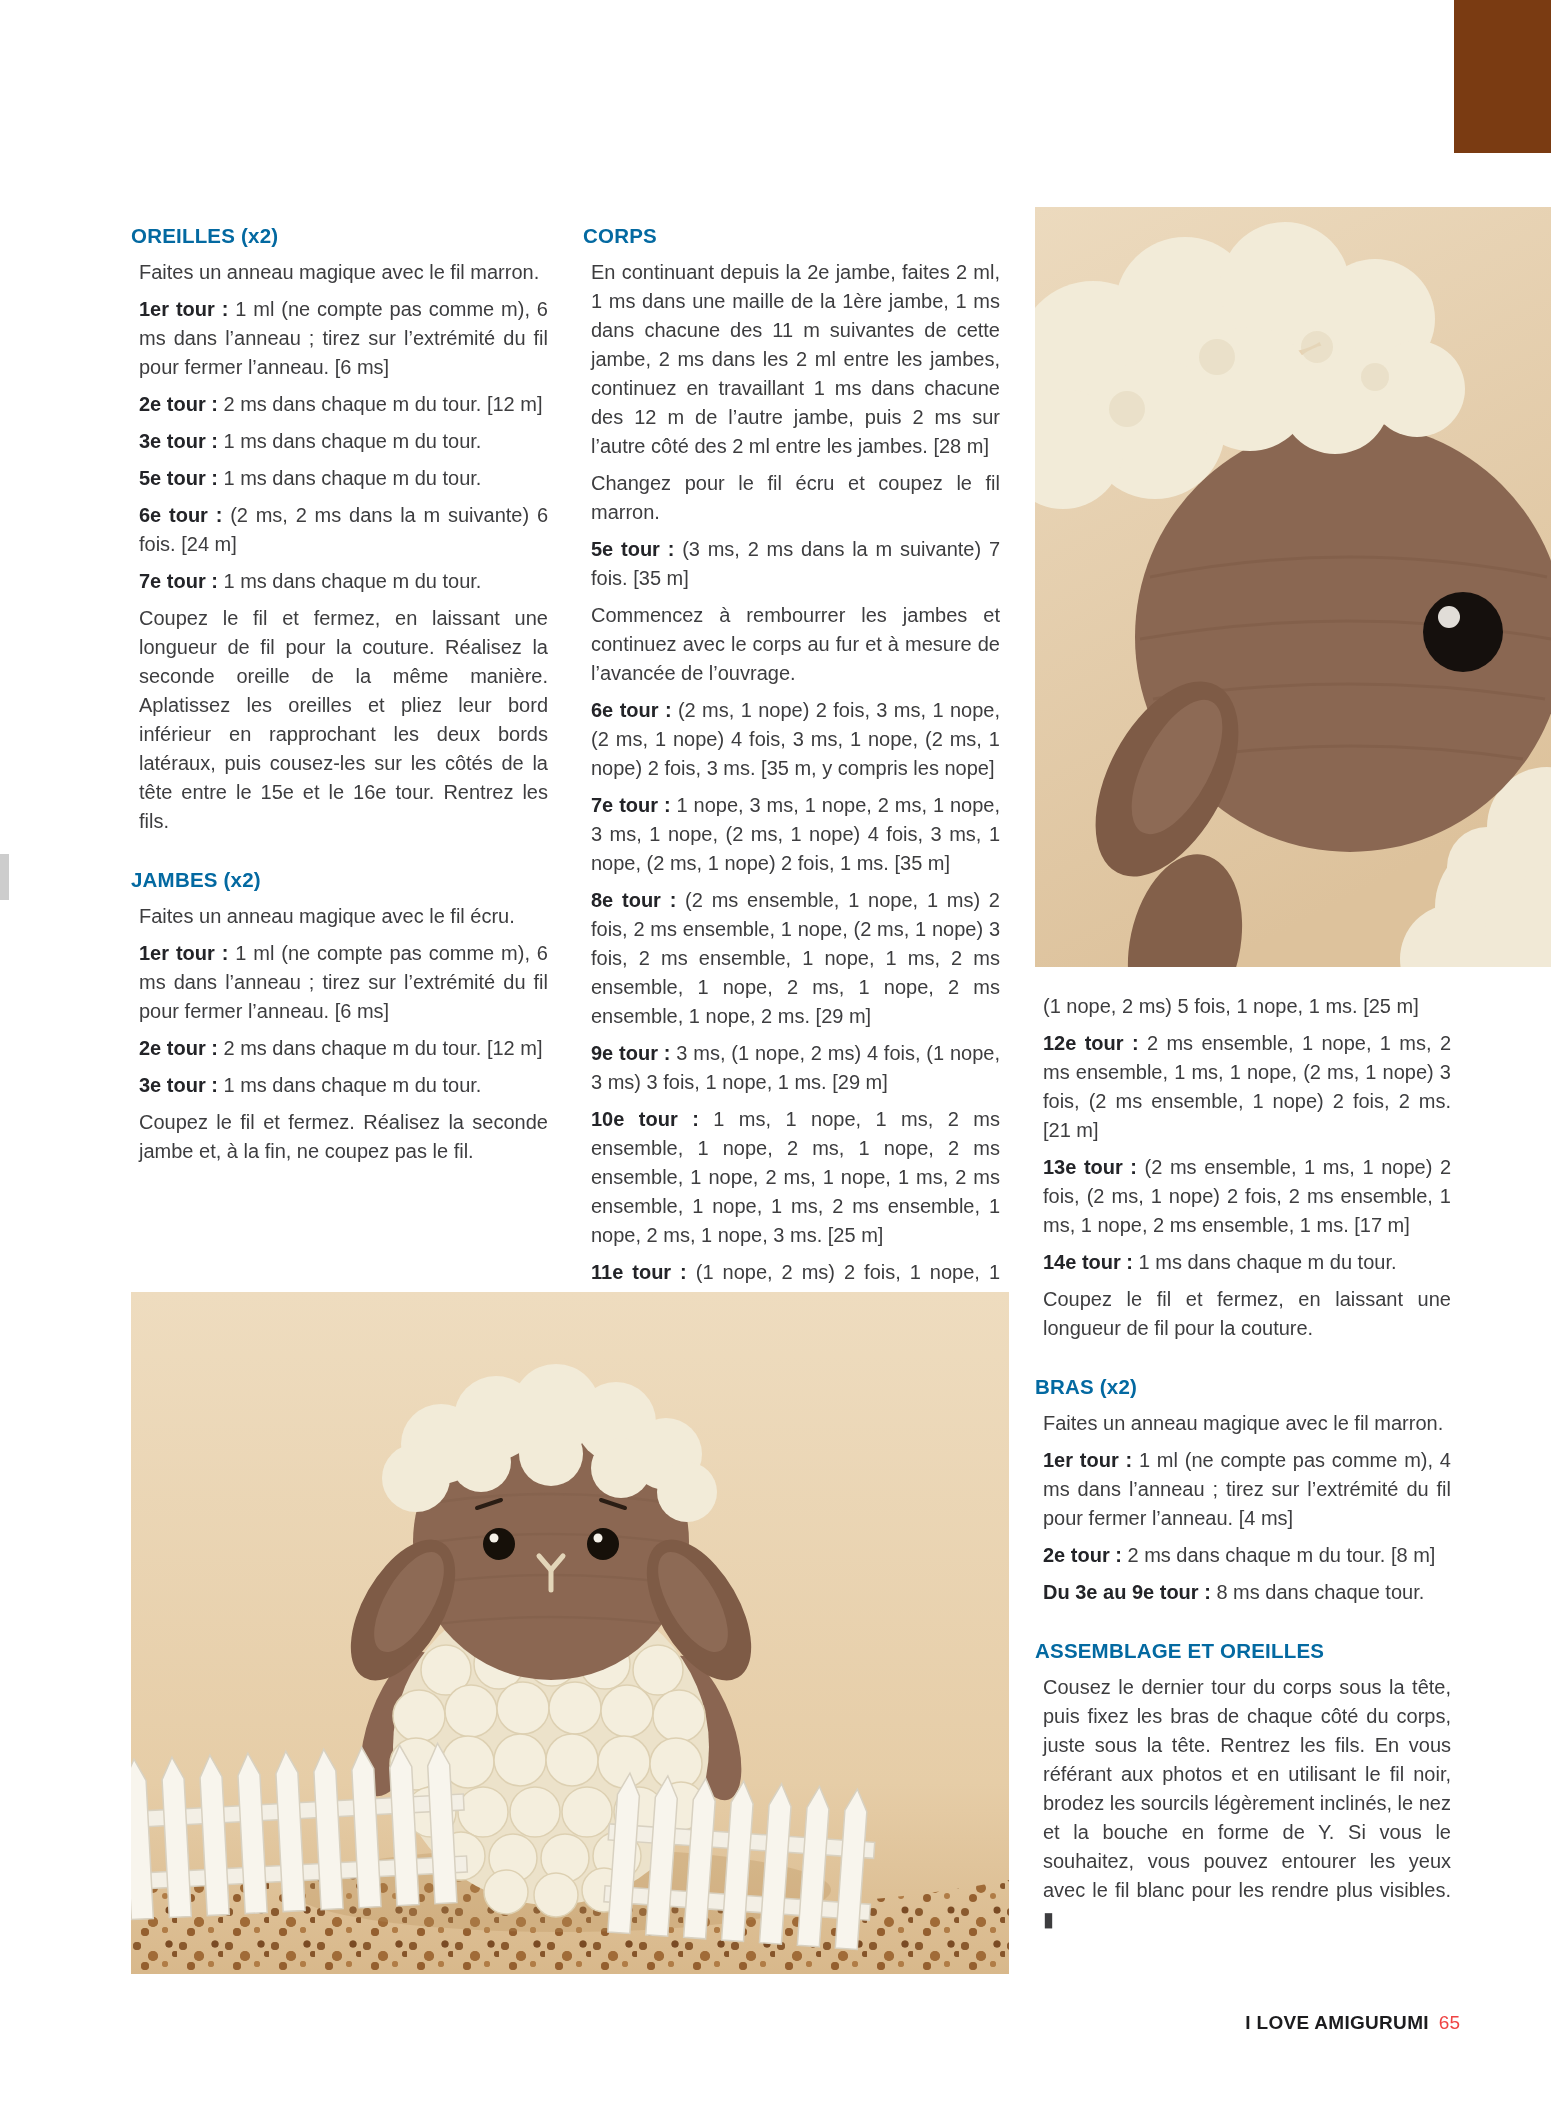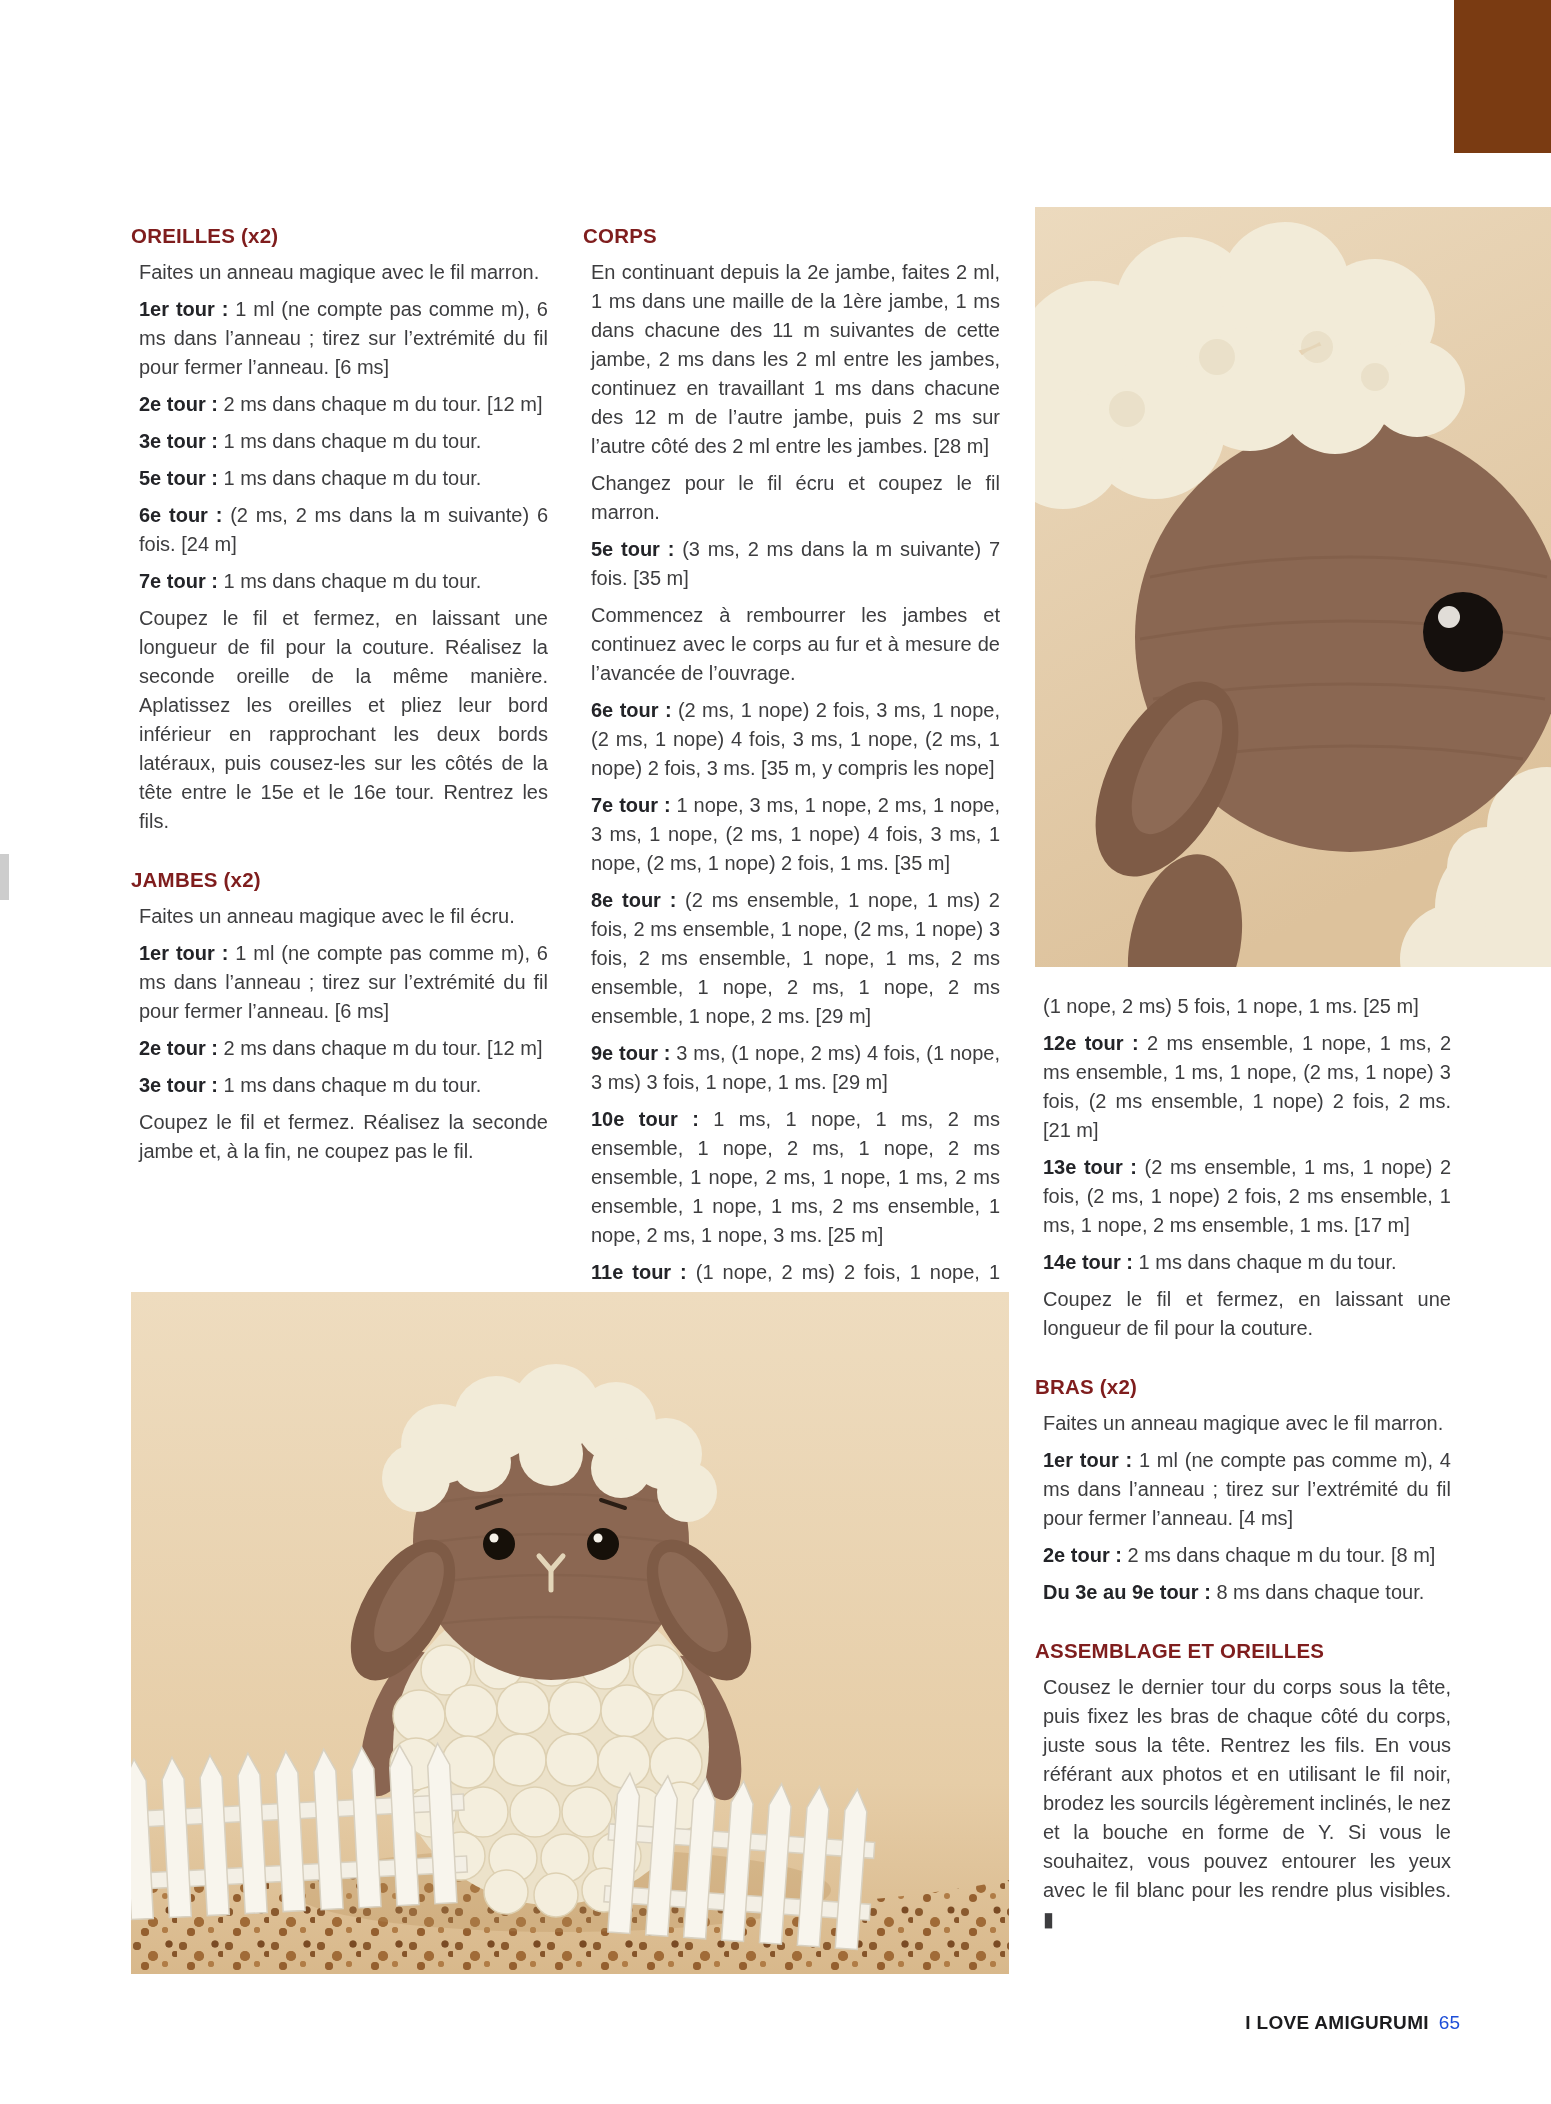--- a/index.html
+++ b/index.html
@@ -16,35 +16,35 @@
   .corner-block { position: absolute; top: 0; right: 0; width: 97px; height: 153px; background: #7a3b12; }
   .edge-tab { position: absolute; left: 0; top: 854px; width: 9px; height: 46px; background: #cdcdcd; }
 
   .col { position: absolute; width: 425px; font-size: 20px; line-height: 29px; text-align: justify; }
   .col-left   { left: 131px;  top: 221px; }
   .col-middle { left: 583px;  top: 221px; }
   .col-right  { left: 1035px; top: 984px; width: 424px; }
 
   .sec-heading {
     font-size: 20.5px; line-height: 29px; font-weight: 700;
-    color: #7f1d1d; letter-spacing: .2px; margin: 29px 0 0 0;
+    color: #0369a1; letter-spacing: .2px; margin: 29px 0 0 0;
     text-align: left;
   }
   .col > .sec-heading:first-child { margin-top: 0; }
   .line { margin: 8px; }
   .line strong { color: #232428; }
 
   .photo { position: absolute; margin: 0; overflow: hidden; }
   .photo-top    { left: 1035px; top: 207px;  width: 516px; height: 760px; }
   .photo-bottom { left: 131px;  top: 1292px; width: 878px; height: 682px; }
   .photo svg { display: block; width: 100%; height: 100%; }
 
   .footer { position: absolute; right: 91px; top: 2012px; font-size: 19px; white-space: nowrap; }
   .footer .brand  { font-weight: 700; color: #1c1c1e; letter-spacing: .3px; margin-top: 16px; }
-  .footer .pageno { color: #1d4ed8; margin-left: 10px; }
+  .footer .pageno { color: #ef4444; margin-left: 10px; }
 </style>
 </head>
 <body>
 
 <main class="page">
 
   <div class="corner-block" style="background: rgb(122, 59, 18);"></div>
   <div class="edge-tab"></div>
 
   <section class="col col-left">

